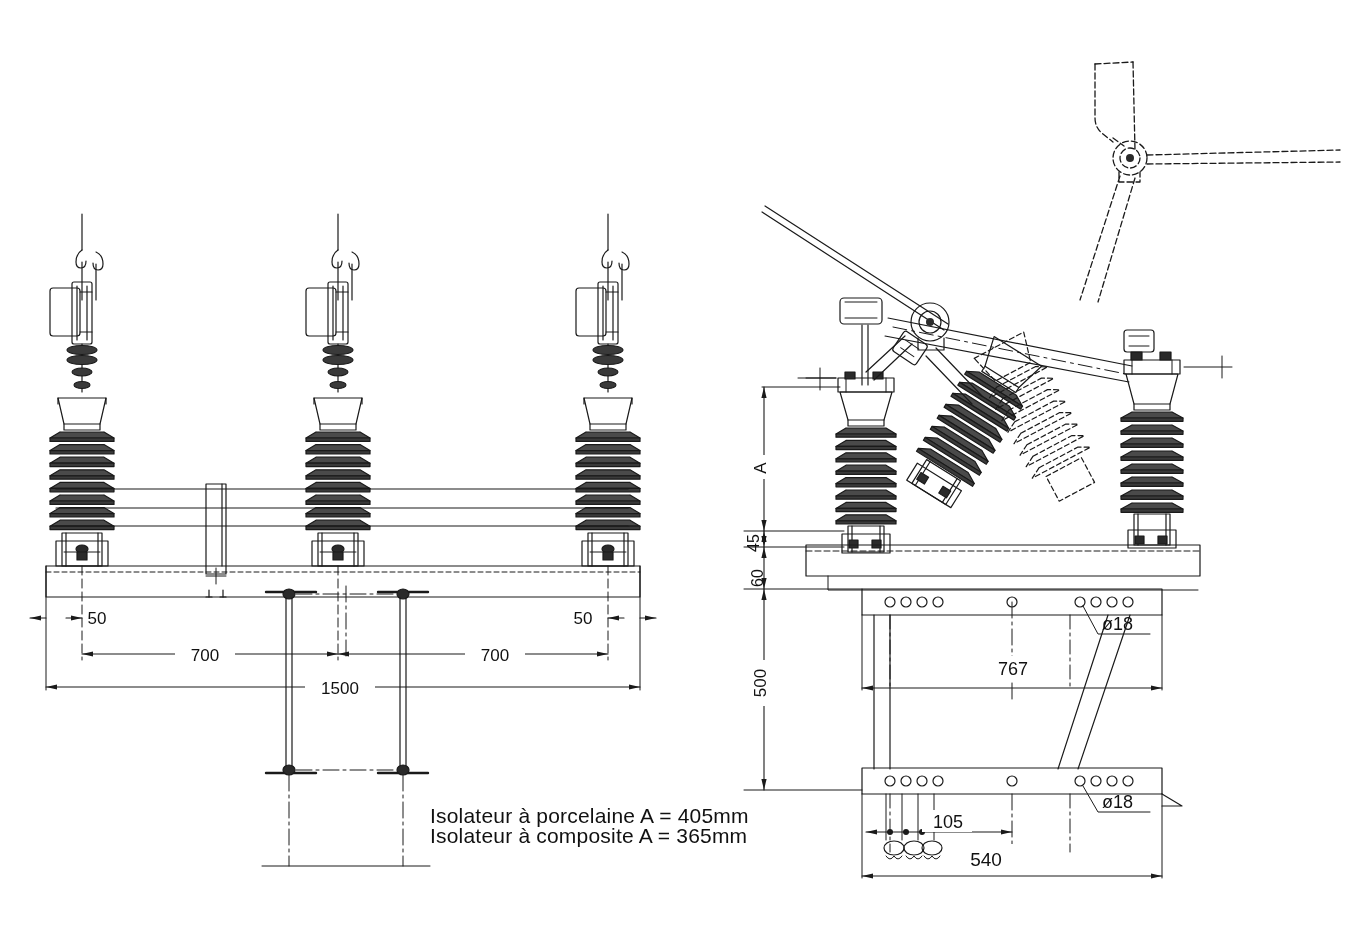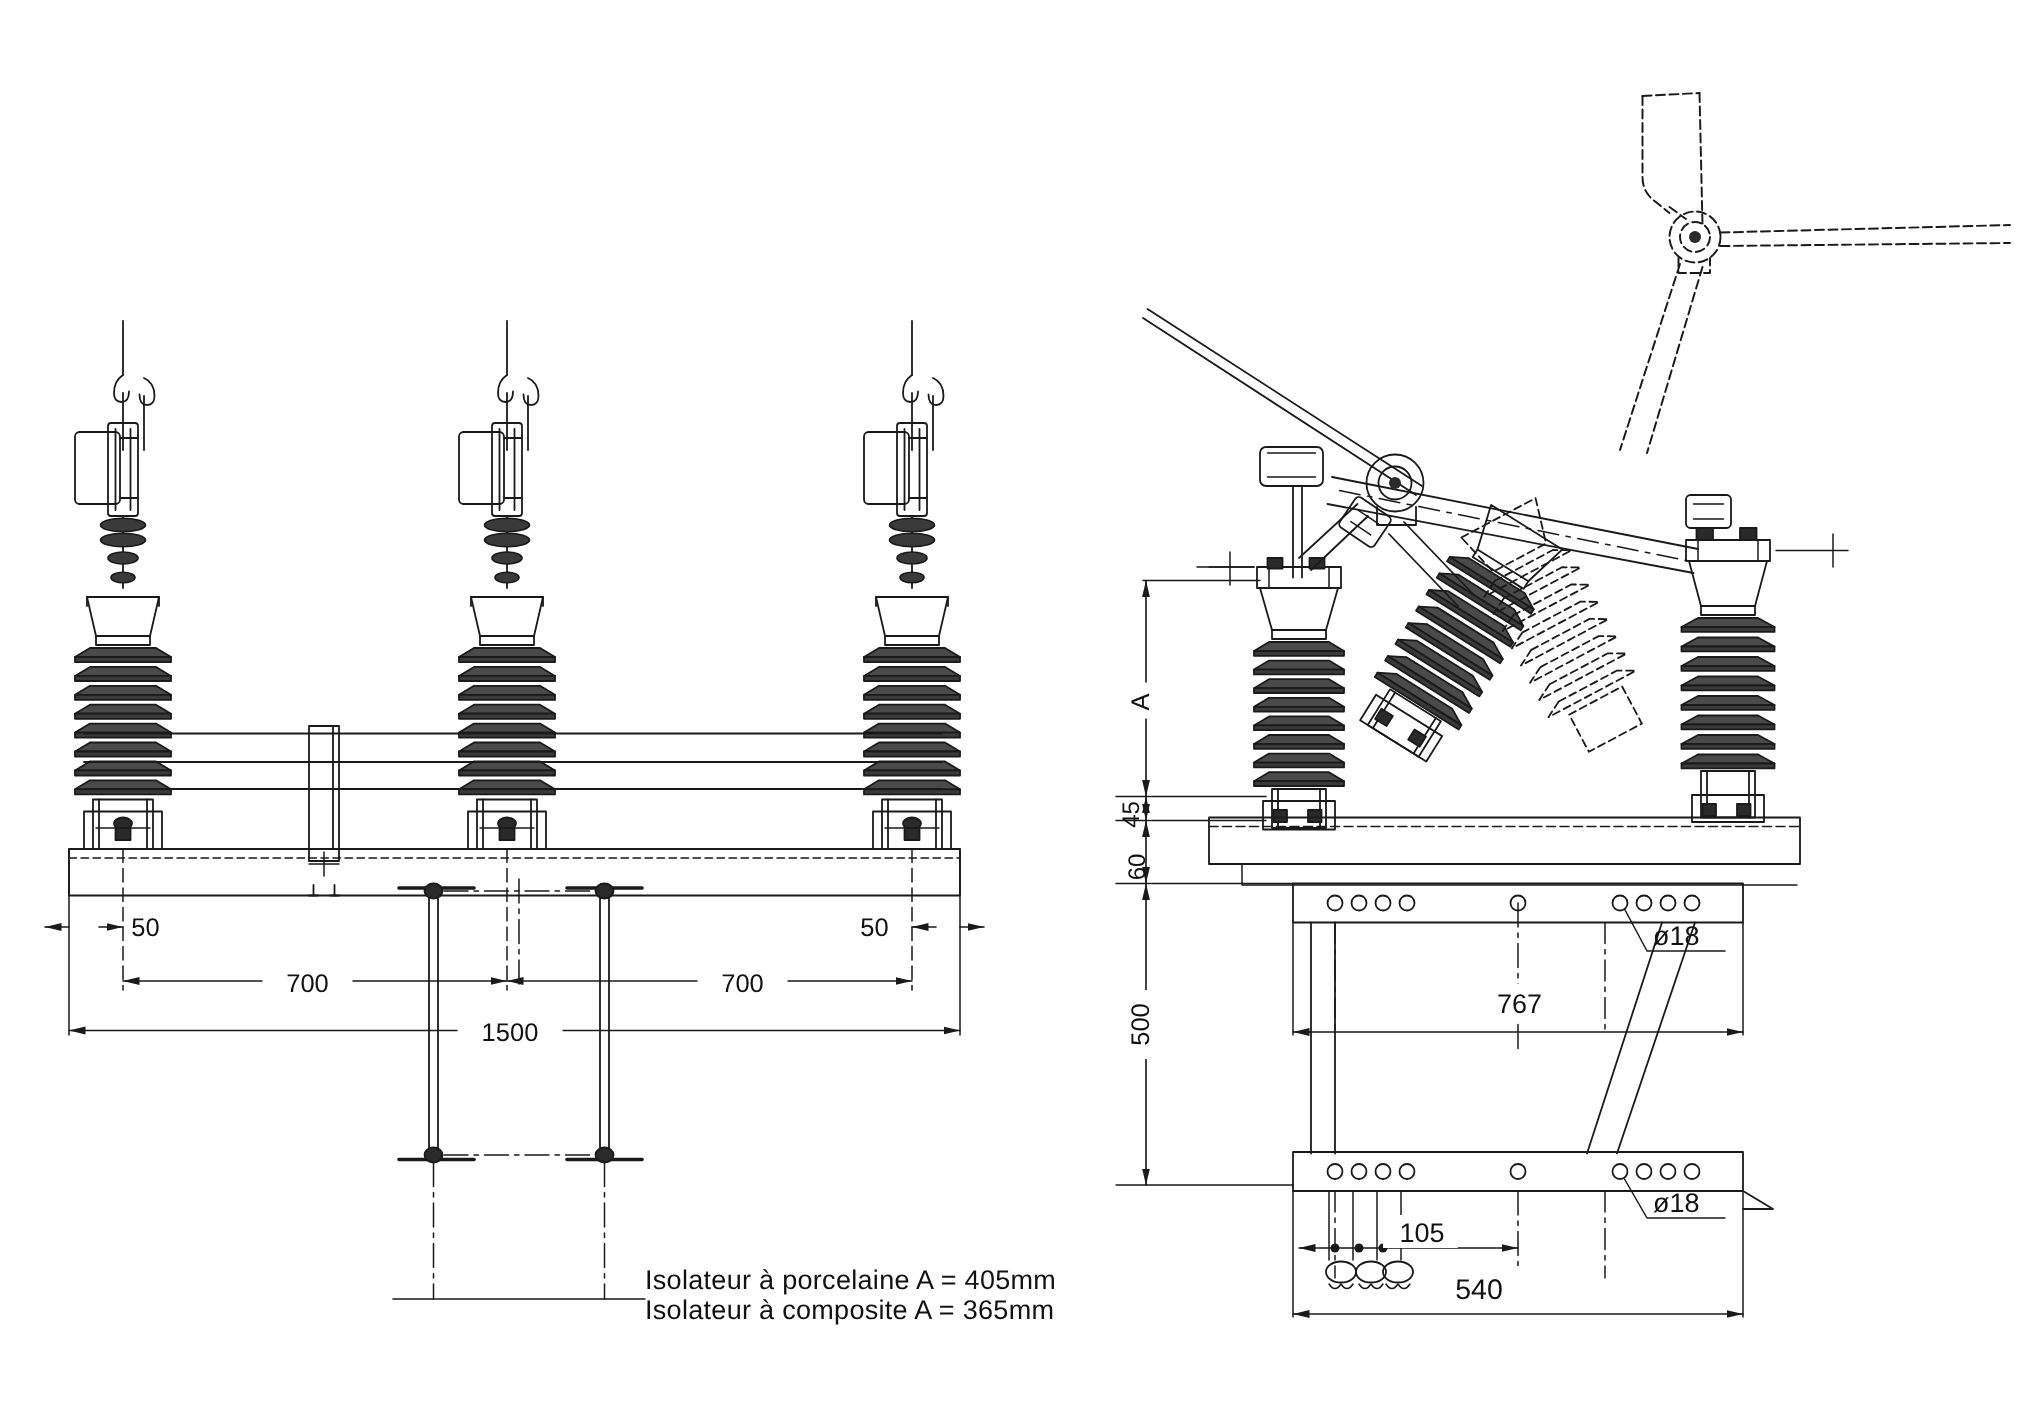--- a/index.html
+++ b/index.html
@@ -9,26 +9,25 @@
     font-family:"Liberation Sans", sans-serif;
     color:#1a1a1a;
     overflow:hidden;
     position:relative;
   }
   #sheet{position:relative;width:1346px;height:940px;background:#fff;}
   #sheet svg{position:absolute;left:0;top:0;}
   .note{
     position:absolute;
     font-family:"Liberation Sans", sans-serif;
-    font-size:18px;
+    font-size:21px;
     letter-spacing:.2px;
     line-height:20px;
     white-space:nowrap;
     color:#111;
-    margin-top:37px;
   }
   #note-block{left:430px;top:806px;}
   #note-block div{margin:0;padding:0;}
 </style>
 </head>
 <body>
 
 <div id="sheet">
 
 <svg width="1346" height="940" viewBox="0 0 1346 940" shape-rendering="geometricPrecision">

